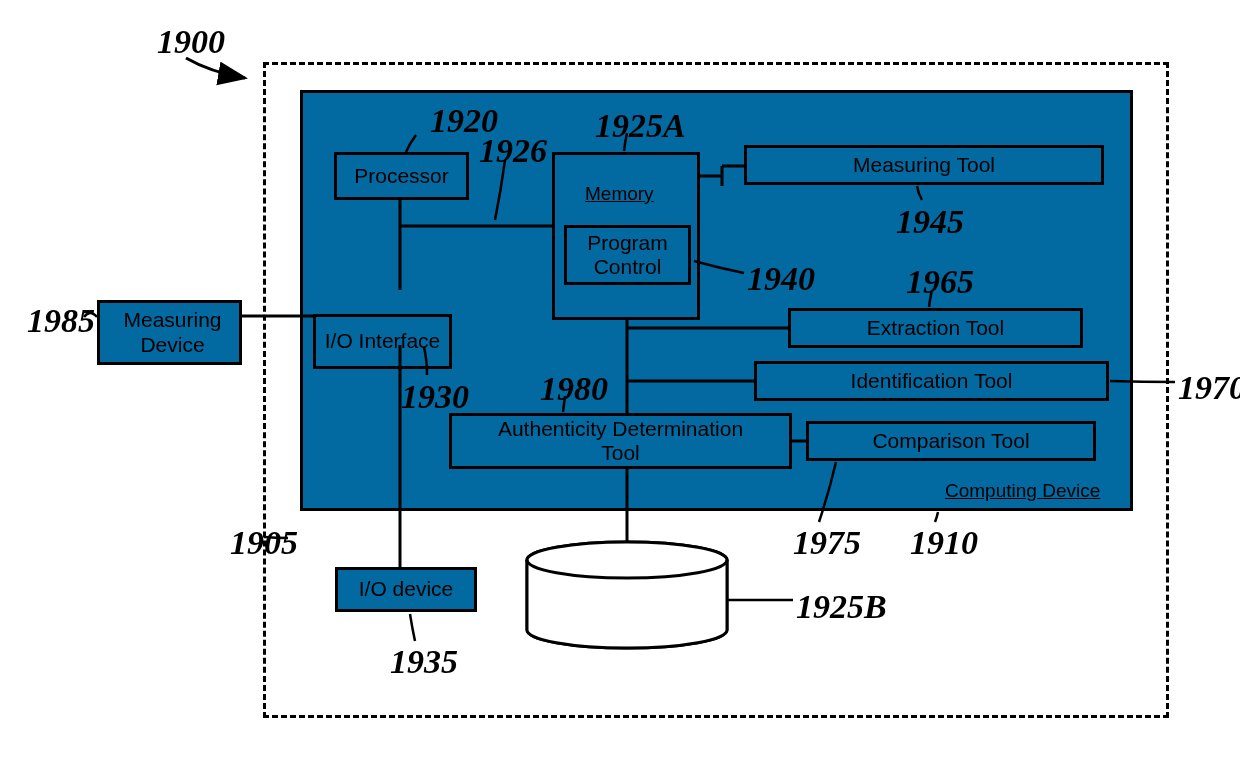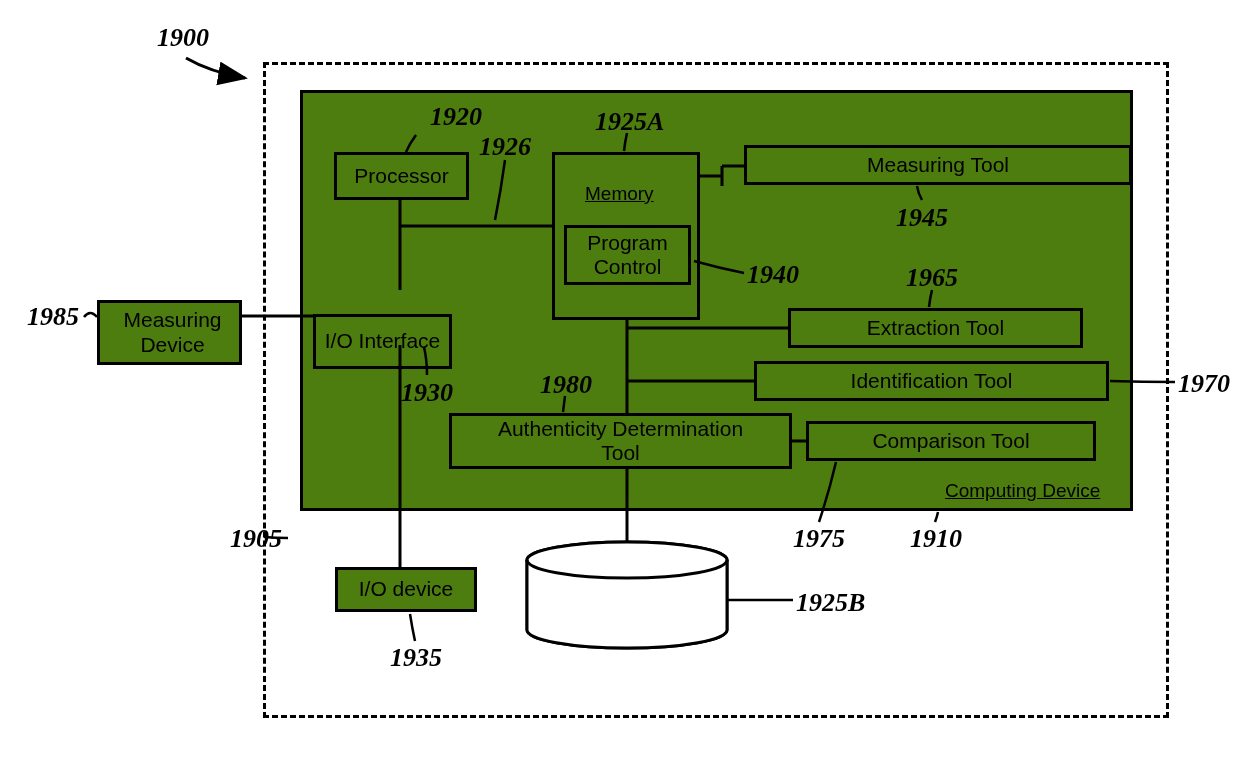--- a/index.html
+++ b/index.html
@@ -11,41 +11,41 @@
     font-family: Arial, Helvetica, sans-serif;
   }
   .diagram {
     position: relative;
     width: 1240px;
     height: 757px;
   }
   .box {
     position: absolute;
     border: 3px solid #000;
-    background: #4d7c0f;
+    background: #0369a1;
     display: flex;
     align-items: center;
     justify-content: center;
     text-align: center;
     font-size: 21px;
     line-height: 1.15;
     box-sizing: border-box;
     padding: 2px 6px;
   }
   .dashed-box {
     position: absolute;
     border: 3px dashed #000;
     box-sizing: border-box;
   }
   .refnum {
     position: absolute;
     font-family: "Times New Roman", serif;
     font-style: italic;
     font-weight: bold;
-    font-size: 26px;
+    font-size: 34px;
     white-space: nowrap;
   }
   .label {
     position: absolute;
     font-size: 19px;
     white-space: nowrap;
     text-decoration: underline;
   }
   svg.overlay {
     position: absolute;
@@ -72,21 +72,21 @@
   <div class="box" style="left:313px; top:290px; width:139px; height:55px;margin-top:24px;">I/O Interface</div>
 
   <div class="box" style="left:334px; top:152px; width:135px; height:48px;">Processor</div>
 
   <div class="box" style="left:552px; top:152px; width:148px; height:168px; display:block; padding:0;"></div>
   <span class="label" style="left:585px; top:183px;">Memory</span>
 
   <div class="box" style="left:564px; top:225px; width:127px; height:60px; white-space:pre-line;">Program
 Control</div>
 
-  <div class="box" style="left:744px; top:145px; width:388px; height:40px;">Measuring Tool</div>
+  <div class="box" style="left:744px; top:145px; width:360px; height:40px;">Measuring Tool</div>
 
   <div class="box" style="left:788px; top:308px; width:295px; height:40px;">Extraction Tool</div>
 
   <div class="box" style="left:754px; top:361px; width:355px; height:40px;">Identification Tool</div>
 
   <div class="box" style="left:806px; top:421px; width:290px; height:40px;">Comparison Tool</div>
 
   <div class="box" style="left:449px; top:413px; width:343px; height:56px; white-space:pre-line;">Authenticity Determination
 Tool</div>
 

